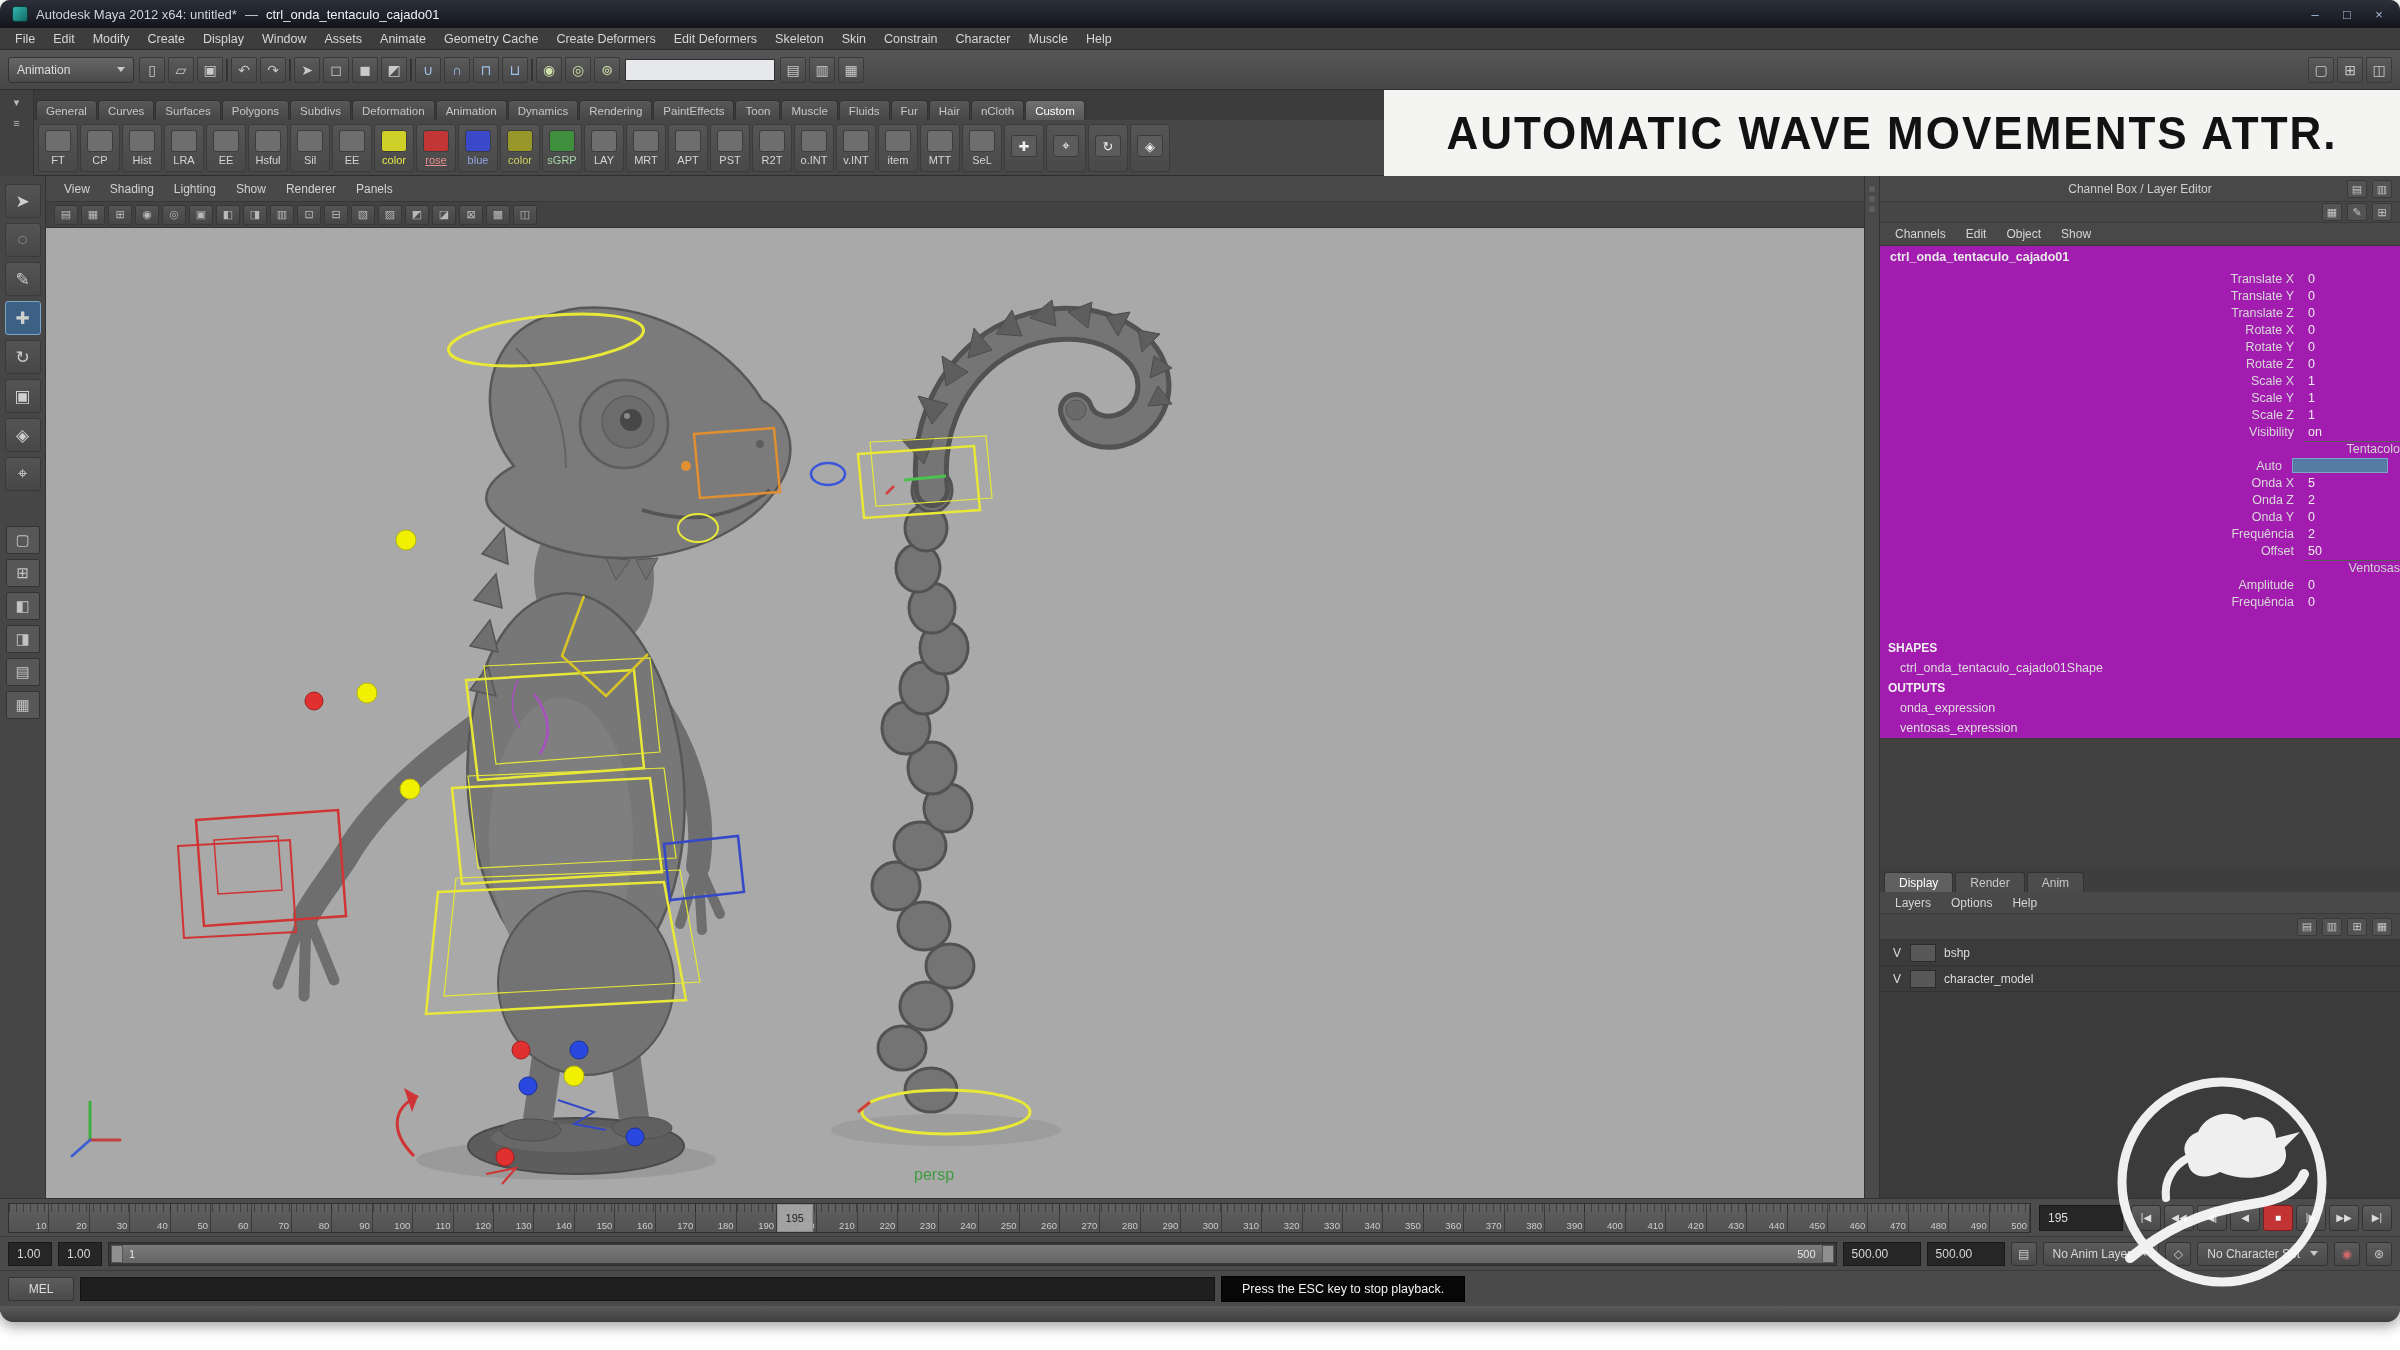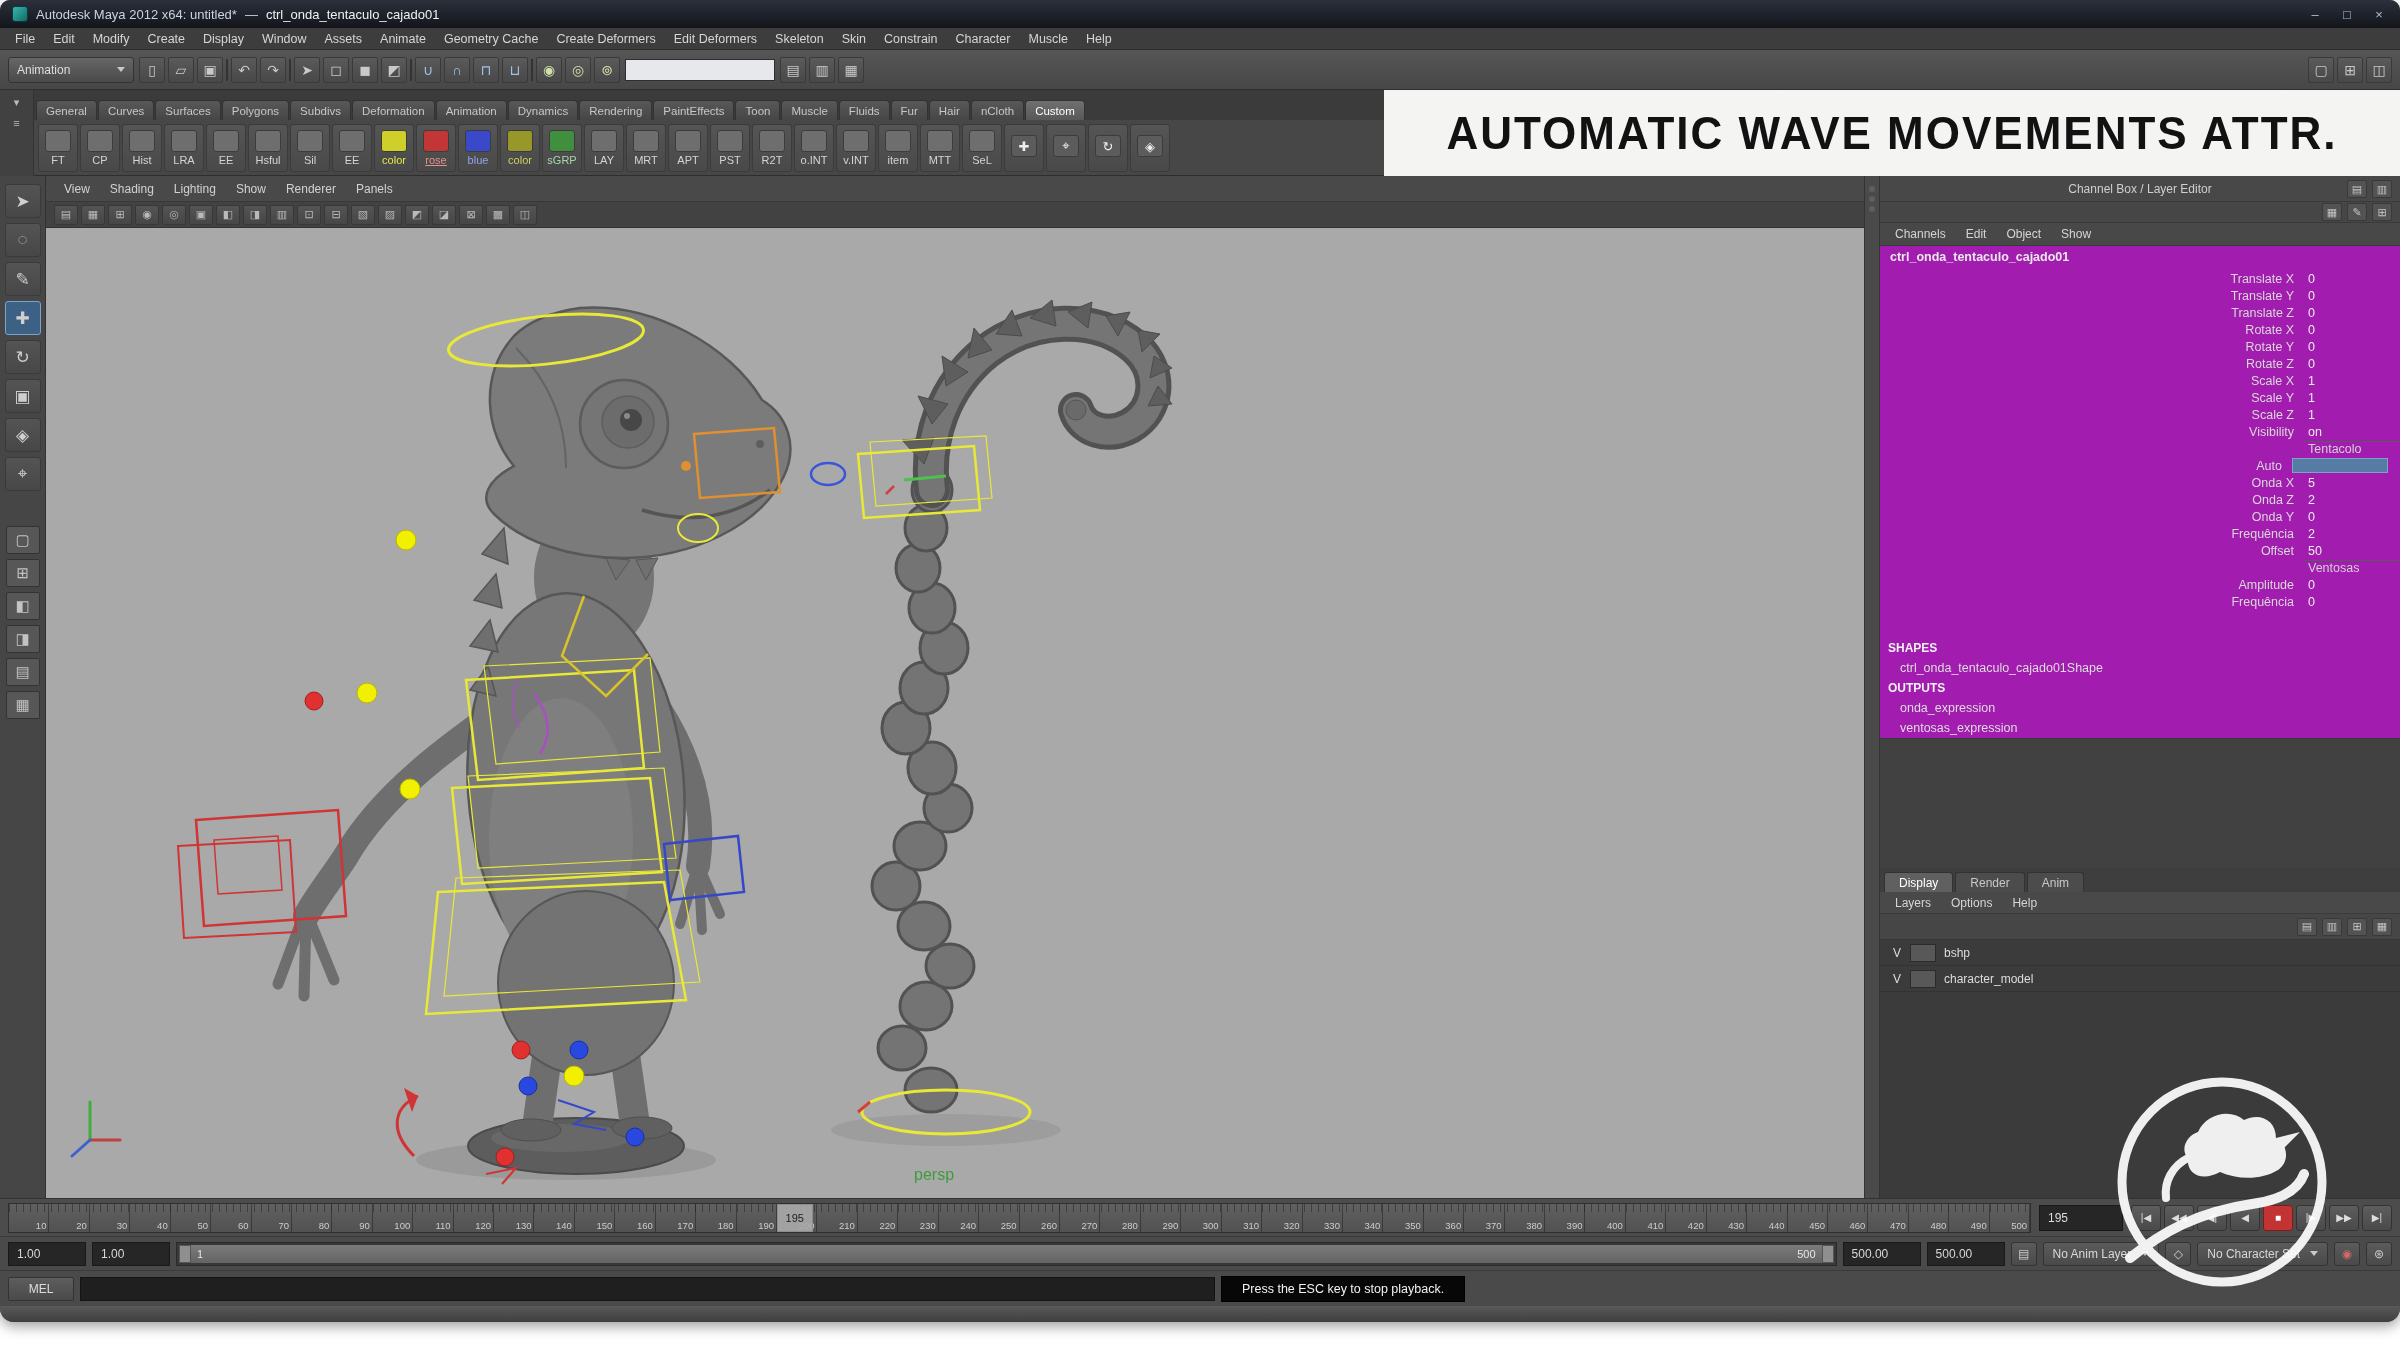--- a/index.html
+++ b/index.html
@@ -107,21 +107,21 @@
   .cb-menus { height:24px; display:flex; align-items:center; gap:2px; padding-left:6px;
     background:#484848; border-top:1px solid #3a3a3a; border-bottom:1px solid #3a3a3a; }
   .cb-menu-item { font-size:12px; color:#d5d5d5; padding:0 9px; }
   .cb-object { height:22px; padding-left:10px; color:#e9e9e9; font-weight:bold; font-size:12.5px;
     display:flex; align-items:center; }
   .cb-rows { padding-top:2px; }
   .ch-row { height:17px; display:flex; align-items:center; font-size:12.5px; }
   .ch-name { flex:1; text-align:right; color:#d8d8d8; padding-right:10px; white-space:nowrap; }
   .ch-val { width:96px; color:#ececec; padding-left:4px; white-space:nowrap; }
   .ch-row.selected .ch-val { background:#567ca6; height:15px; margin-right:12px; border:1px solid #7fa3c7; }
-  .ch-row.divider .ch-val { padding-right:14px; color:#d2d2d2;
+  .ch-row.divider .ch-val { text-align:right; color:#d2d2d2;
     border-top:1px solid #5a5a5a; }
   .cb-spacer { height:28px; }
   .cb-section { height:20px; padding-left:8px; color:#f0f0f0; font-weight:bold; font-size:12px;
     display:flex; align-items:center; }
   .cb-subrow { height:20px; padding-left:20px; color:#dedede; display:flex; align-items:center;
     font-size:12.5px; }
   .cb-fill { height:130px; background:#414141; border-top:1px solid #3a3a3a; }
 
   .le-tabs { height:24px; display:flex; align-items:flex-end; gap:2px; padding-left:4px;
     background:#3e3e3e; }
@@ -155,21 +155,21 @@
   .time-field { width:84px; height:26px; background:#262626; border:1px solid #191919;
     color:#ddd; font-size:12px; display:flex; align-items:center; padding:0 8px; }
   .transport { display:flex; gap:3px; }
   .t-btn { width:30px; height:26px; background:linear-gradient(#5d5d5d,#4a4a4a);
     border:1px solid #333; border-radius:3px; color:#ddd; font-size:10px;
     display:flex; align-items:center; justify-content:center; font-family:"Liberation Sans",sans-serif; }
   .t-btn.active { background:#c23434; border-color:#7c1d1d; color:#fff; }
 
   .range-row { height:34px; background:#4a4a4a; border-top:1px solid #3a3a3a;
     display:flex; align-items:center; gap:6px; padding:0 8px; }
-  .num-field { width:78px; height:24px; background:#262626; border:1px solid #191919;
+  .num-field { width:44px; height:24px; background:#262626; border:1px solid #191919;
     color:#d8d8d8; font-size:12px; display:flex; align-items:center; padding:0 8px; }
   .num-field.wide { width:78px; }
   .range-slider { flex:1; height:24px; background:#383838; border:1px solid #2a2a2a; position:relative; }
   .range-inner { position:absolute; inset:2px; background:linear-gradient(#7b7b7b,#646464);
     display:flex; align-items:center; }
   .range-handle { width:12px; align-self:stretch; background:#8f8f8f; border:1px solid #555; }
   .range-label { color:#e6e6e6; font-size:11px; padding:0 6px; }
   .range-fill { flex:1; }
   .dropdown { height:24px; background:linear-gradient(#5b5b5b,#4a4a4a); border:1px solid #333;
     border-radius:3px; color:#d8d8d8; font-size:12px; display:flex; align-items:center; gap:10px;

